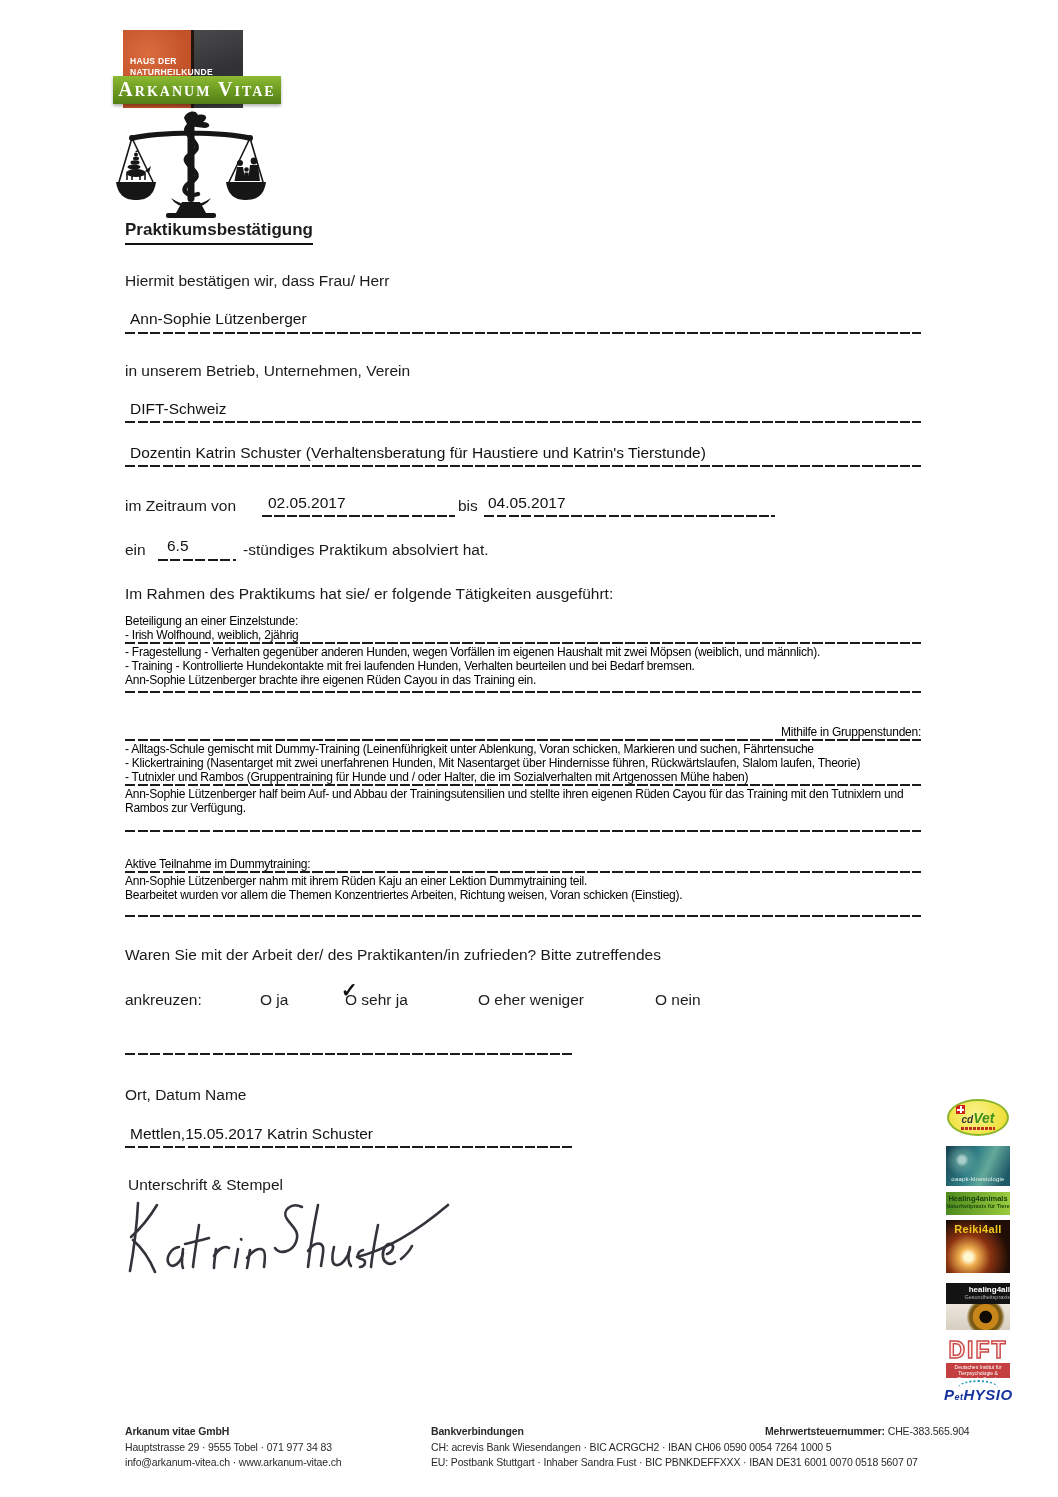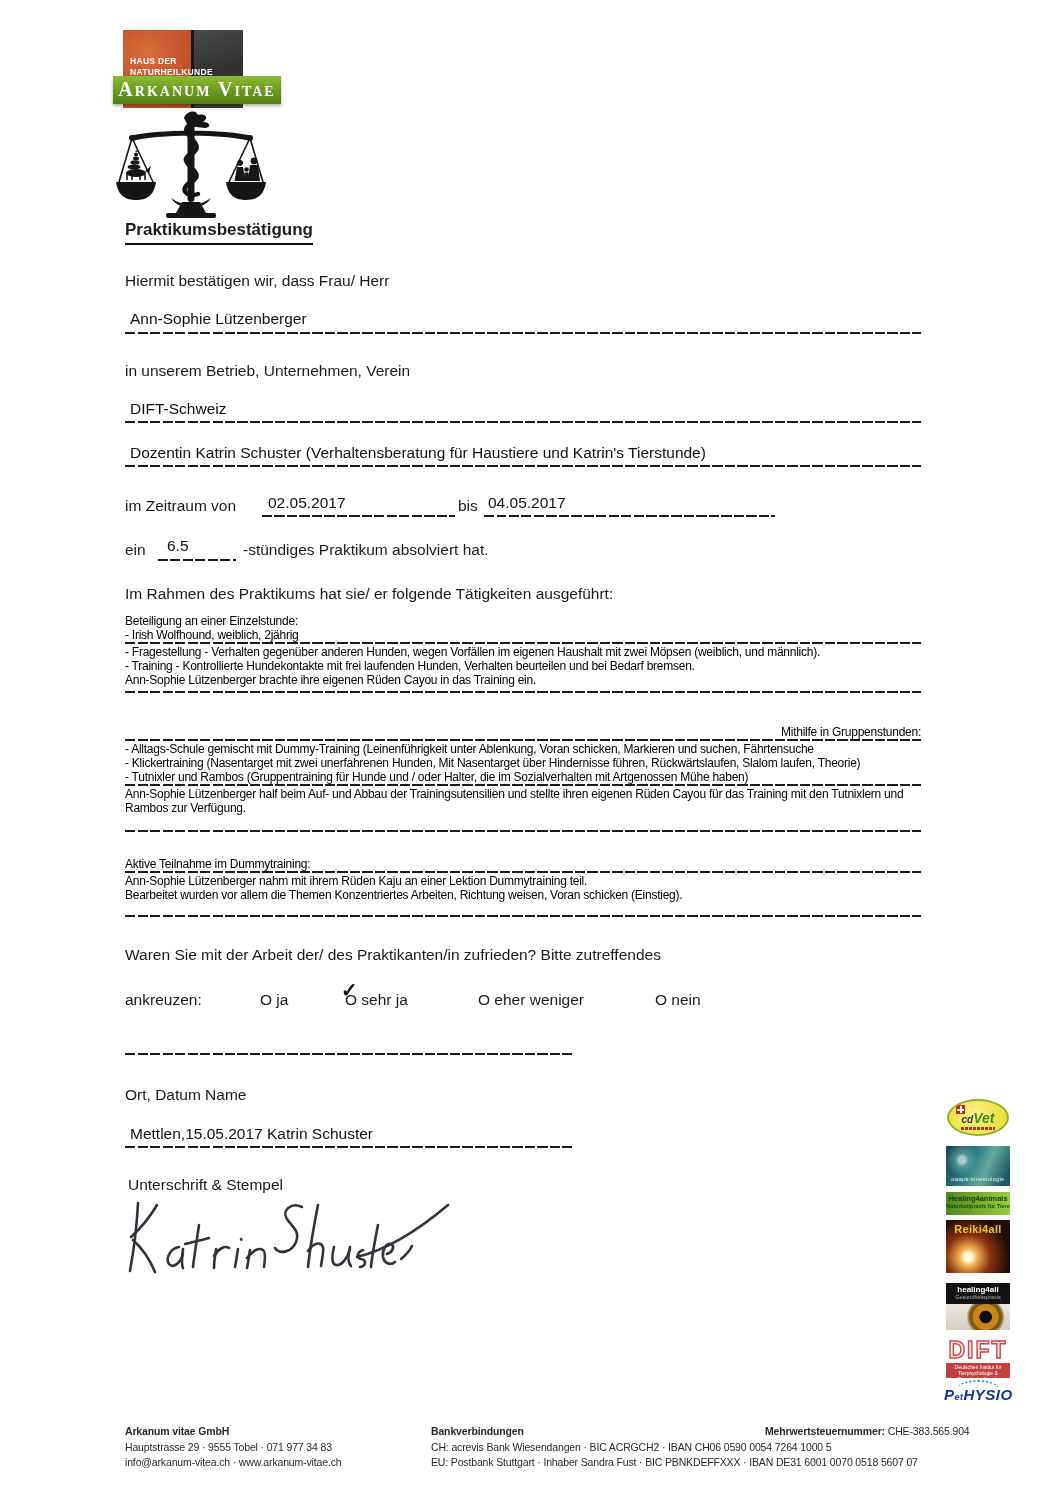--- a/index.html
+++ b/index.html
@@ -63,21 +63,21 @@
     background:linear-gradient(to right,#4c8a1e,#9ccc3e); text-align:center; padding-top:3px; }
   .h4a .t1 { font-size:7.5px; font-weight:bold; color:#17400c; line-height:8px; }
   .h4a .t2 { font-size:5.5px; font-weight:bold; color:#1d4a10; line-height:7px; }
   .reiki { left:946px; top:1220px; width:64px; height:53px; background:
       radial-gradient(circle at 35% 70%, #fff8d2 0 7%, #f0b050 16%, #8a3210 40%, #200e06 72%),
       #1a0d08; }
   .reiki .cap { position:absolute; left:0; top:3px; width:100%; text-align:center;
     color:#eec81e; font-size:11px; font-weight:bold; letter-spacing:.3px; }
   .h4all { left:946px; top:1283px; width:64px; height:47px; background:#e6e0d6; }
   .h4all .band { position:absolute; left:0; top:0; width:100%; height:39px; background:#131313;
-    text-align:center; padding-top:2px; }
+    text-align:right; padding-top:2px; }
   .h4all .t1 { font-size:8px; font-weight:bold; color:#fff; line-height:9px; }
   .h4all .t2 { font-size:5.5px; color:#b0b0b0; line-height:6px; }
   .h4all .eye { position:absolute; left:0; top:21px; width:100%; height:26px;
     background:
       radial-gradient(circle at 62% 50%, #100c04 0 14%, #c8851a 16% 30%, #7a5a14 32% 38%, rgba(230,224,214,0) 46%),
       linear-gradient(to bottom,#ece6dc,#d6cec0); }
   .dift { left:946px; top:1338px; width:64px; height:40px; background:#fff; text-align:center; }
   .dift .big { font-size:23px; font-weight:bold; letter-spacing:2px; line-height:24px;
     color:#fbecec; -webkit-text-stroke:1.4px #cc4848; font-family:"Liberation Sans", sans-serif; }
   .dift .bar { margin-top:1px; background:#c44040; color:#fff; font-size:5px; line-height:6px; padding:1px 0; }

